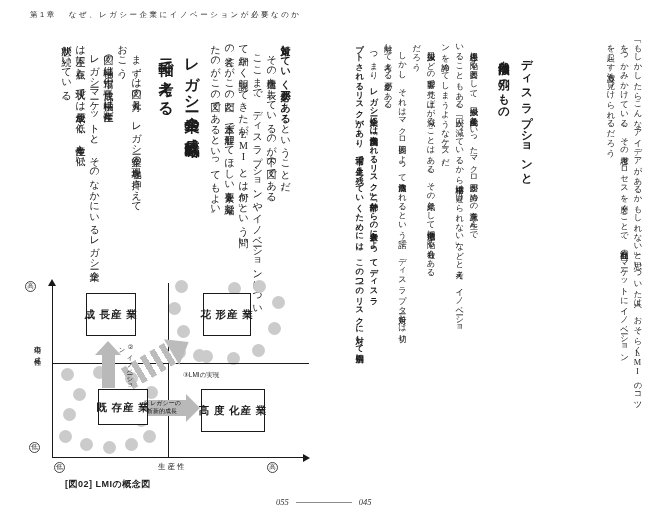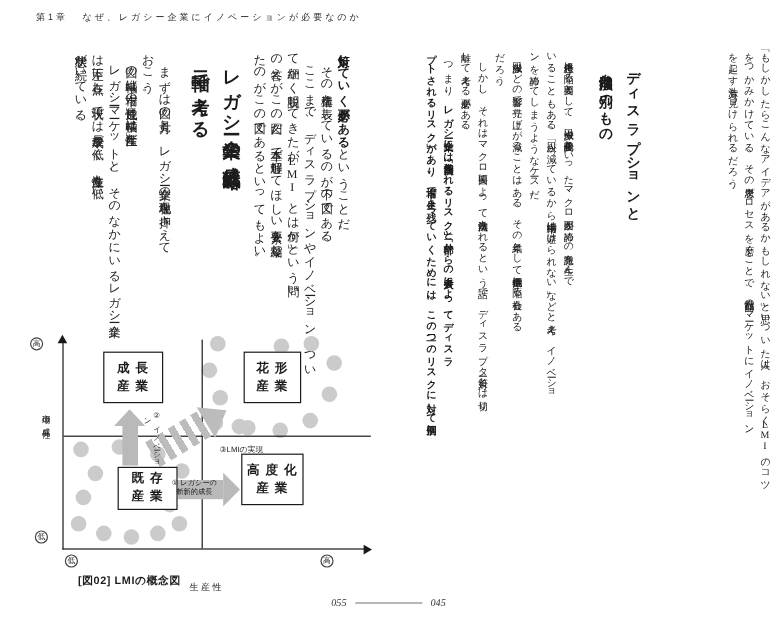--- a/index.html
+++ b/index.html
@@ -47,27 +47,27 @@
   #x-axis{left:27px;top:177px;width:252px;height:1px;}
   #y-axis-head{position:absolute;left:23px;top:-1px;width:0;height:0;
     border-left:4px solid transparent;border-right:4px solid transparent;border-bottom:7px solid #1a1a1a;z-index:2;}
   #x-axis-head{position:absolute;left:278px;top:173.5px;width:0;height:0;
     border-top:4px solid transparent;border-bottom:4px solid transparent;border-left:7px solid #1a1a1a;z-index:2;}
   #mid-h{left:28px;top:83px;width:256px;height:1px;}
   #mid-v{left:143px;top:3px;width:1px;height:174px;}
 
   .qbox{
     position:absolute;box-sizing:border-box;border:1.5px solid #1a1a1a;background:#fff;
-    display:flex;flex-direction:column;align-items:center;justify-content:center;
-    font-weight:bold;font-size:10.5px;line-height:15px;letter-spacing:1px;z-index:3;white-space:nowrap;
+    display:flex;flex-direction:row;align-items:center;justify-content:center;
+    font-weight:bold;font-size:10.5px;line-height:15px;letter-spacing:1px;z-index:3;white-space:nowrap;font-family:Liberation Serif, serif;
   }
   #q-growth{left:61px;top:13px;width:50px;height:43px;}
   #q-star{left:178px;top:13px;width:48px;height:43px;}
   #q-existing{left:73px;top:109px;width:50px;height:36px;}
-  #q-advanced{left:176px;top:98px;width:52px;height:43px;}
+  #q-advanced{left:176px;top:109px;width:64px;height:43px;}
 
   .dot{position:absolute;width:13px;height:13px;border-radius:50%;background:#cbcbcb;z-index:1;}
 
   
   #arrow-up-shaft{position:absolute;left:77px;top:74px;width:13px;height:34px;background:#b9b9b9;z-index:2;}
   #arrow-up-head{position:absolute;left:70px;top:61px;width:0;height:0;
     border-left:13px solid transparent;border-right:13px solid transparent;border-bottom:14px solid #b9b9b9;z-index:2;}
   #arrow2-label{position:absolute;left:93px;top:63px;height:48px;
     writing-mode:vertical-rl;text-orientation:upright;font-size:6.3px;line-height:8px;color:#222;z-index:4;}
 
@@ -82,21 +82,21 @@
   #arrow-diag{position:absolute;left:102px;top:84px;width:76px;height:30px;
     transform:rotate(-31deg);transform-origin:0 50%;display:flex;align-items:center;z-index:2;}
   #arrow-diag .shaft{width:52px;height:24px;
     background:repeating-linear-gradient(90deg,#bcbcbc 0 6px,transparent 6px 11px);}
   #arrow-diag .head{width:0;height:0;border-top:15px solid transparent;border-bottom:15px solid transparent;border-left:20px solid #bcbcbc;}
   #arrow3-label{position:absolute;left:158px;top:91px;font-size:6.5px;color:#222;z-index:4;white-space:nowrap;}
 
   
   #y-label{position:absolute;left:7px;top:60px;height:70px;
     writing-mode:vertical-rl;text-orientation:upright;font-size:7px;letter-spacing:1px;color:#222;z-index:4;}
-  #x-label{position:absolute;left:133px;top:182px;font-size:7.5px;letter-spacing:2px;color:#222;z-index:4;margin-top:23px;}
+  #x-label{position:absolute;left:133px;top:182px;font-size:7.5px;letter-spacing:2px;color:#222;z-index:4;}
   .circ{position:absolute;box-sizing:border-box;width:11px;height:11px;border:1px solid #444;border-radius:50%;
     display:flex;align-items:center;justify-content:center;font-size:6.5px;color:#222;background:#fff;z-index:4;}
   #c-yhigh{left:0px;top:1px;}
   #c-ylow{left:4px;top:162px;}
   #c-xlow{left:29px;top:182px;}
   #c-xhigh{left:242px;top:182px;}
 
   #caption{
     position:absolute;left:37px;top:478px;
     font-family:"Liberation Sans","DejaVu Sans",sans-serif;

